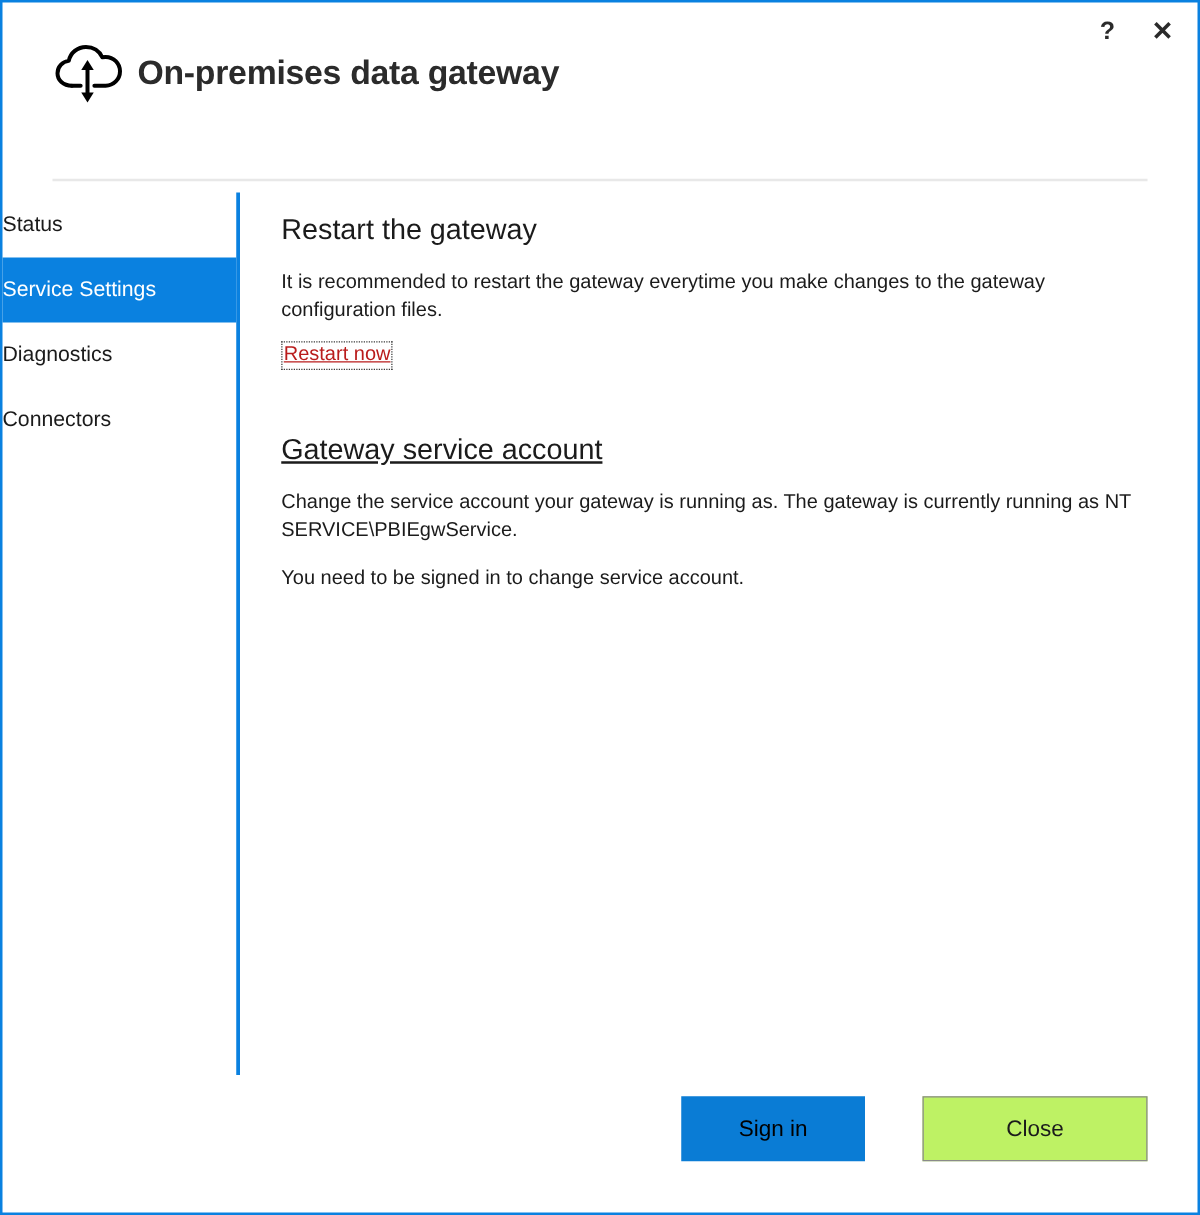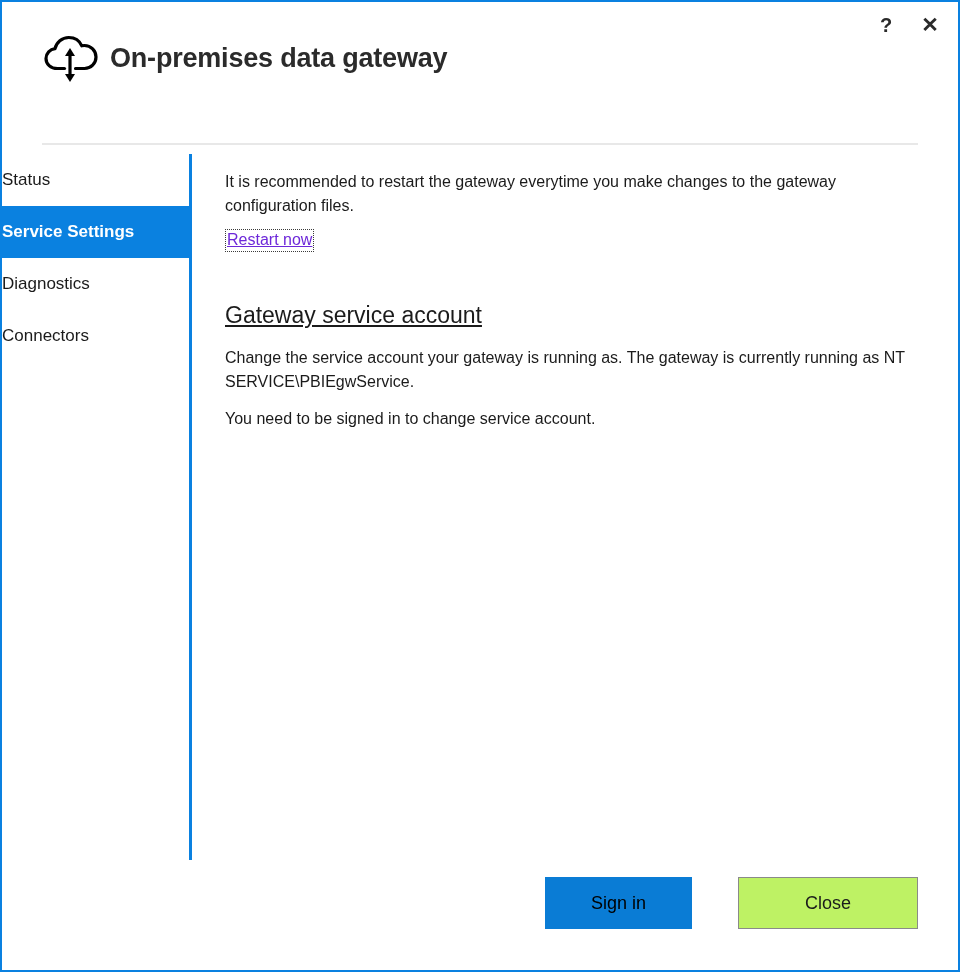--- a/index.html
+++ b/index.html
@@ -96,21 +96,20 @@
     align-items: center;
     box-sizing: border-box;
     font-size: 17px;
     color: #1b1b1b;
     cursor: default;
     white-space: nowrap;
   }
   .nav-item.selected {
     background: #0a81e0;
     color: #ffffff;
-    font-weight: bold;
   }
   .nav-divider {
     position: absolute;
     left: 187px;
     top: 152px;
     width: 3px;
     height: 706px;
     background: #0a81e0;
   }
 
@@ -143,21 +142,21 @@
     margin-bottom: 10px;
   }
   .link-wrap {
     display: inline-block;
     border: 1px dotted #3a3a3a;
     padding: 1px 1px 2px 1px;
     margin-top: 2px;
   }
   .link {
     font-size: 16px;
-    color: #6d28d9;
+    color: #b91c1c;
     cursor: default;
   }
 
   
   .footer {
     position: absolute;
     left: 0;
     top: 875px;
     width: 956px;
     height: 56px;
@@ -231,20 +230,21 @@
       <span>Diagnostics</span>
     </div>
     <div class="nav-item">
       <span>Connectors</span>
     </div>
   </div>
   <div class="nav-divider"></div>
 
   <div class="content">
 
+    <h2 class="section-title">Restart the gateway</h2>
     <p class="body-text tight">It is recommended to restart the gateway everytime you make changes to the gateway configuration files.</p>
     <span class="link-wrap">
       <a class="link" href="#">Restart now</a>
     </span>
 
     <h2 class="section-title second">Gateway service account</h2>
     <p class="body-text">Change the service account your gateway is running as. The gateway is currently running as NT SERVICE\PBIEgwService.</p>
     <p class="body-text">You need to be signed in to change service account.</p>
   </div>
 

